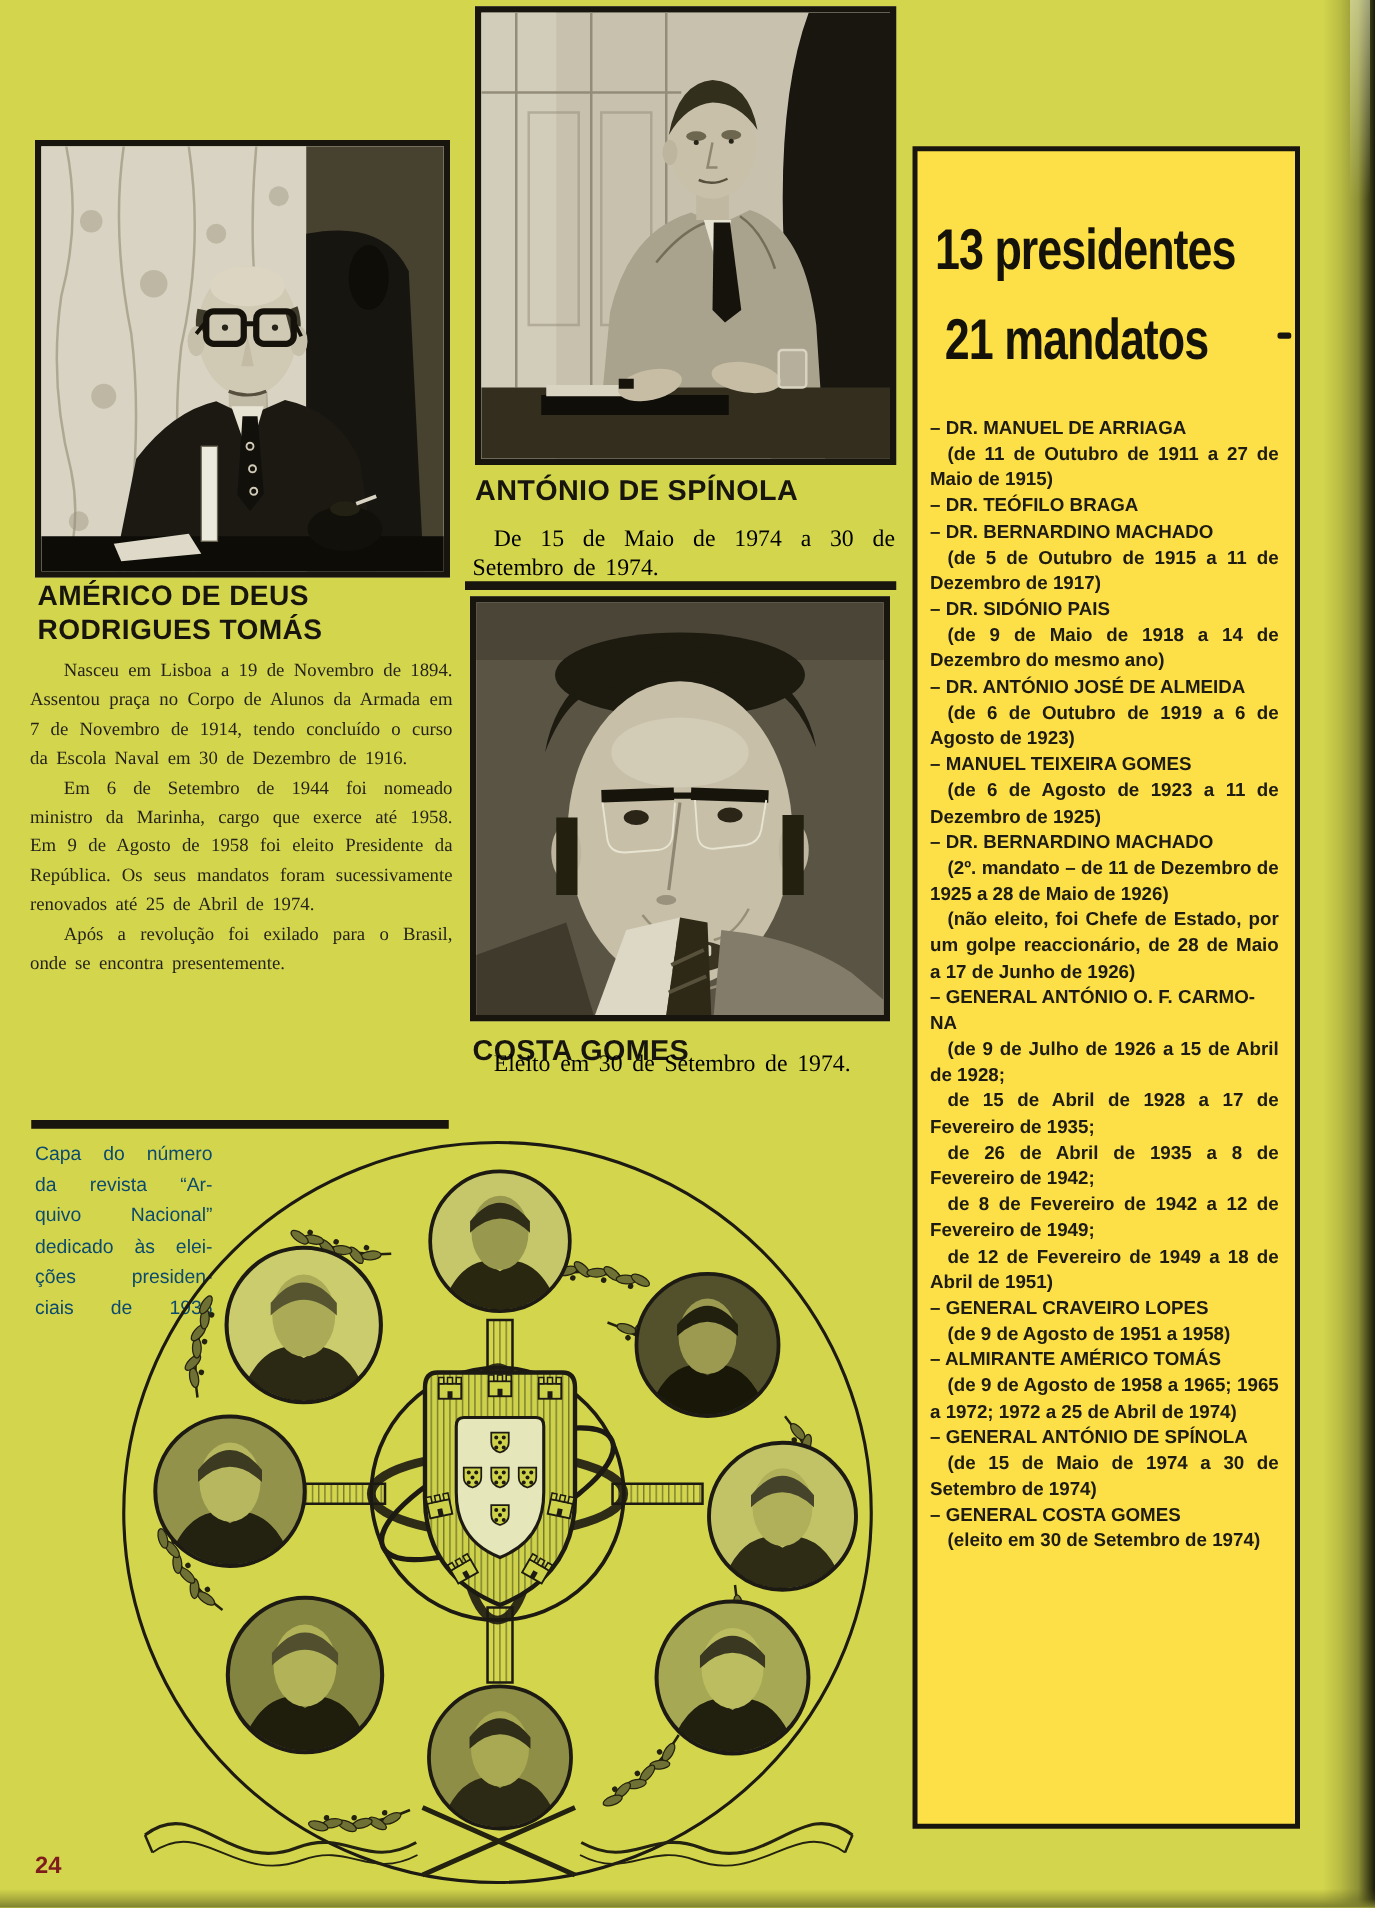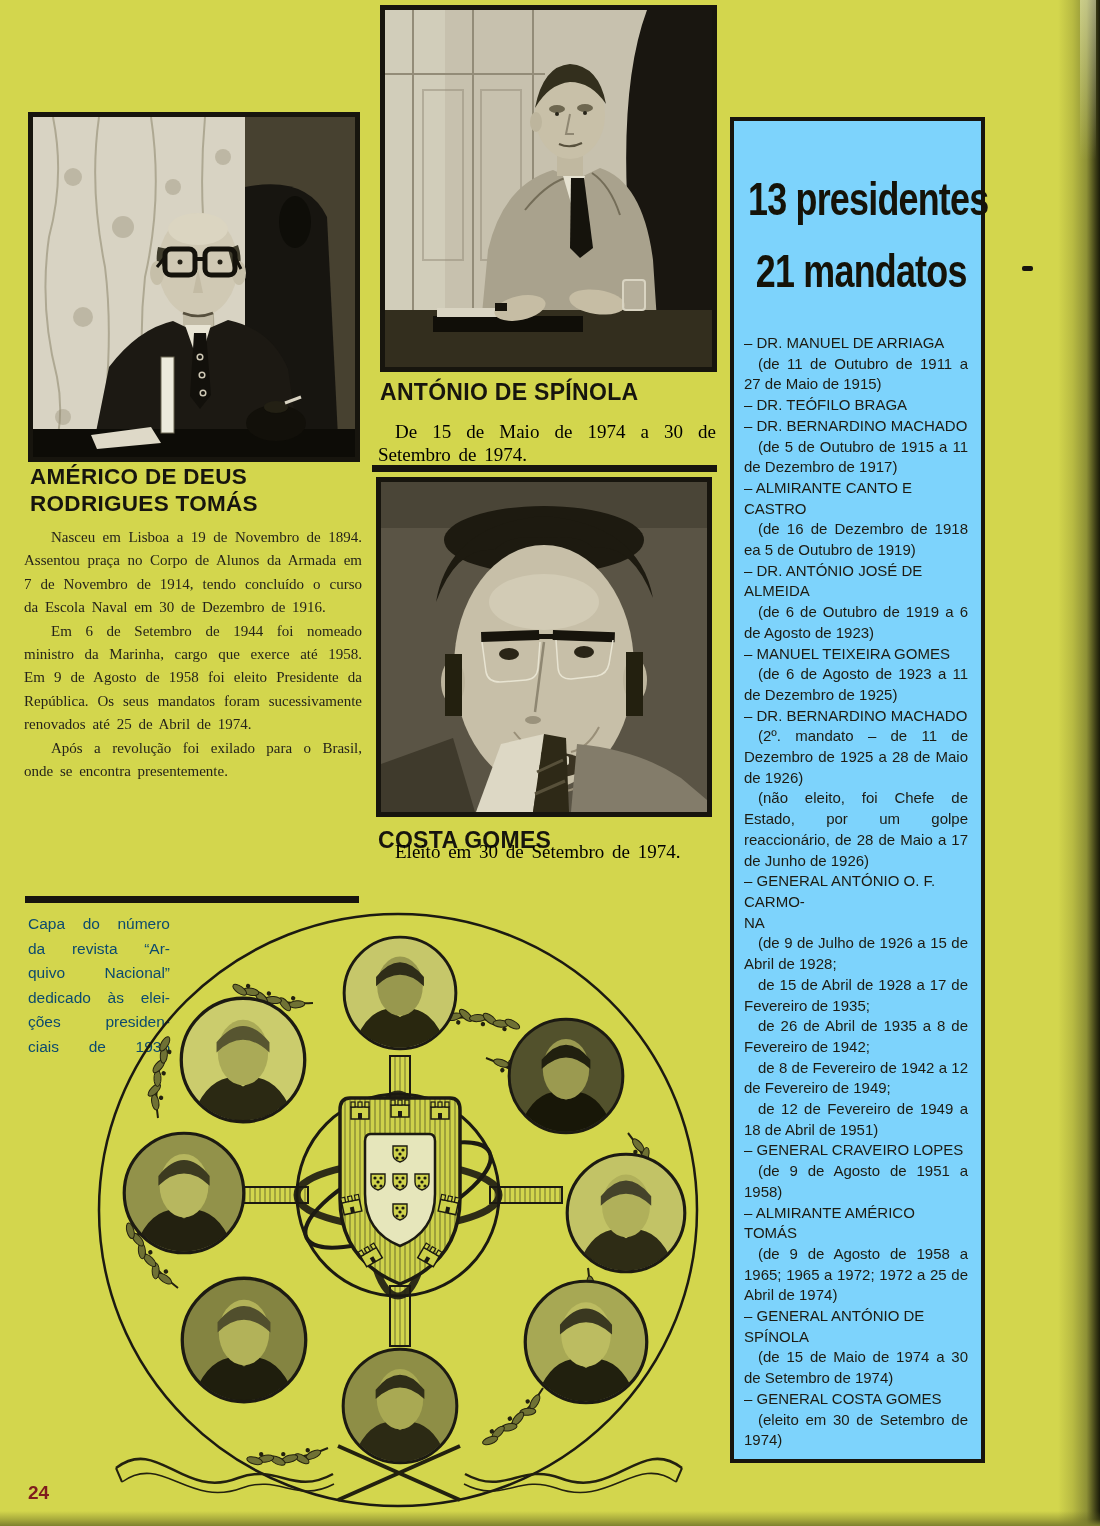--- a/index.html
+++ b/index.html
@@ -61,31 +61,31 @@
   .p-lr {--bg:#a7a854;--head:#bcbc61;--hair:#3a3820;--suit:#21200e;}
   .p-b  {--bg:#8e8e46;--head:#a9a953;--hair:#302e18;--suit:#2c2a14;}
   #bust .b-bg{fill:var(--bg,#bfc062);}
   #bust .b-head{fill:var(--head,#a0a050);}
   #bust .b-hair{fill:var(--hair,#32301c);}
   #bust .b-suit{fill:var(--suit,#262512);}
   
   .page-number{left:28px;top:1482px;font-size:19px;font-weight:bold;color:#7f1d1d;}
   
   .sidebar{
-    position:absolute;left:730px;top:117px;width:255px;height:1346px;
-    box-sizing:border-box;background:#7dd3fc;border:4px solid #17150e;
+    position:absolute;left:730px;top:117px;width:310px;height:1346px;
+    box-sizing:border-box;background:#fde047;border:4px solid #17150e;
     padding:20px 13px 0 10px;
   }
   .sb-title{
     margin:22px 0 26px 4px;font-size:46px;line-height:72px;font-weight:bold;
     letter-spacing:-1px;white-space:nowrap;color:#151309;
     transform:scaleX(.78);transform-origin:left top;
   }
   .sb-title .t2{margin-left:10px;}
-  .entries{font-size:15px;line-height:20.7px;font-weight:normal;color:#1d1b12;}
+  .entries{font-size:15px;line-height:20.7px;font-weight:bold;color:#1d1b12;}
   .entry-name{white-space:pre-line;}
   .entry-detail{text-align:justify;text-indent:14px;}
   
   .edge-right{
     right:0;top:0;width:42px;height:1526px;pointer-events:none;
     background:linear-gradient(90deg,rgba(43,43,14,0) 0%,rgba(43,43,14,.16) 35%,#8d9036 68%,#3c3d16 90%,#191a08 100%);
   }
   .edge-right-light{
     right:4px;top:0;width:16px;height:160px;pointer-events:none;opacity:.55;
     background:linear-gradient(180deg,#eef0c6,rgba(238,240,198,0));
@@ -378,22 +378,22 @@
         <div class="entry-detail">(de 11 de Outubro de 1911 a 27 de Maio de 1915)</div>
       </div>
       <div class="entry">
         <div class="entry-name">– DR. TEÓFILO BRAGA</div>
       </div>
       <div class="entry">
         <div class="entry-name">– DR. BERNARDINO MACHADO</div>
         <div class="entry-detail">(de 5 de Outubro de 1915 a 11 de Dezembro de 1917)</div>
       </div>
       <div class="entry">
-        <div class="entry-name">– ALMIRANTE CANTO E CASTRO</div>
-        <div class="entry-detail">(de 16 de Dezembro de 1918 ea 5 de Outubro de 1919)</div>
+        <div class="entry-name">– DR. SIDÓNIO PAIS</div>
+        <div class="entry-detail">(de 9 de Maio de 1918 a 14 de Dezembro do mesmo ano)</div>
       </div>
       <div class="entry">
         <div class="entry-name">– DR. ANTÓNIO JOSÉ DE ALMEIDA</div>
         <div class="entry-detail">(de 6 de Outubro de 1919 a 6 de Agosto de 1923)</div>
       </div>
       <div class="entry">
         <div class="entry-name">– MANUEL TEIXEIRA GOMES</div>
         <div class="entry-detail">(de 6 de Agosto de 1923 a 11 de Dezembro de 1925)</div>
       </div>
       <div class="entry">

